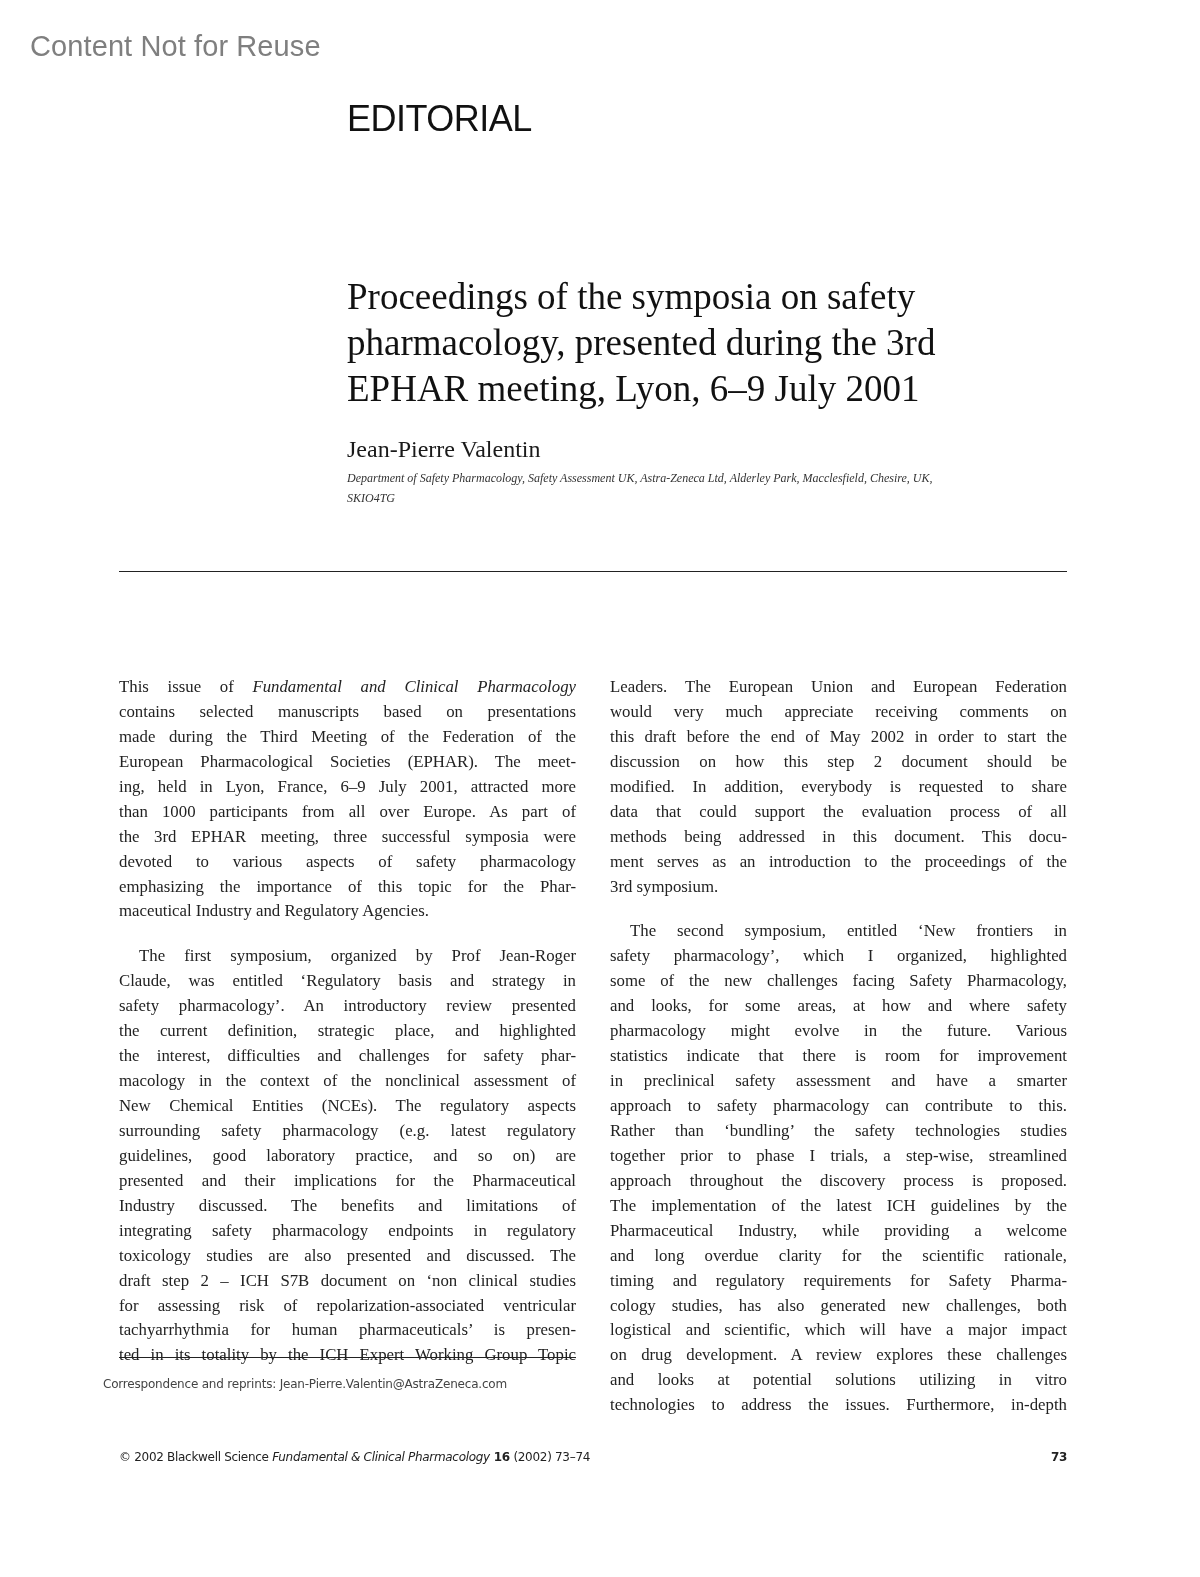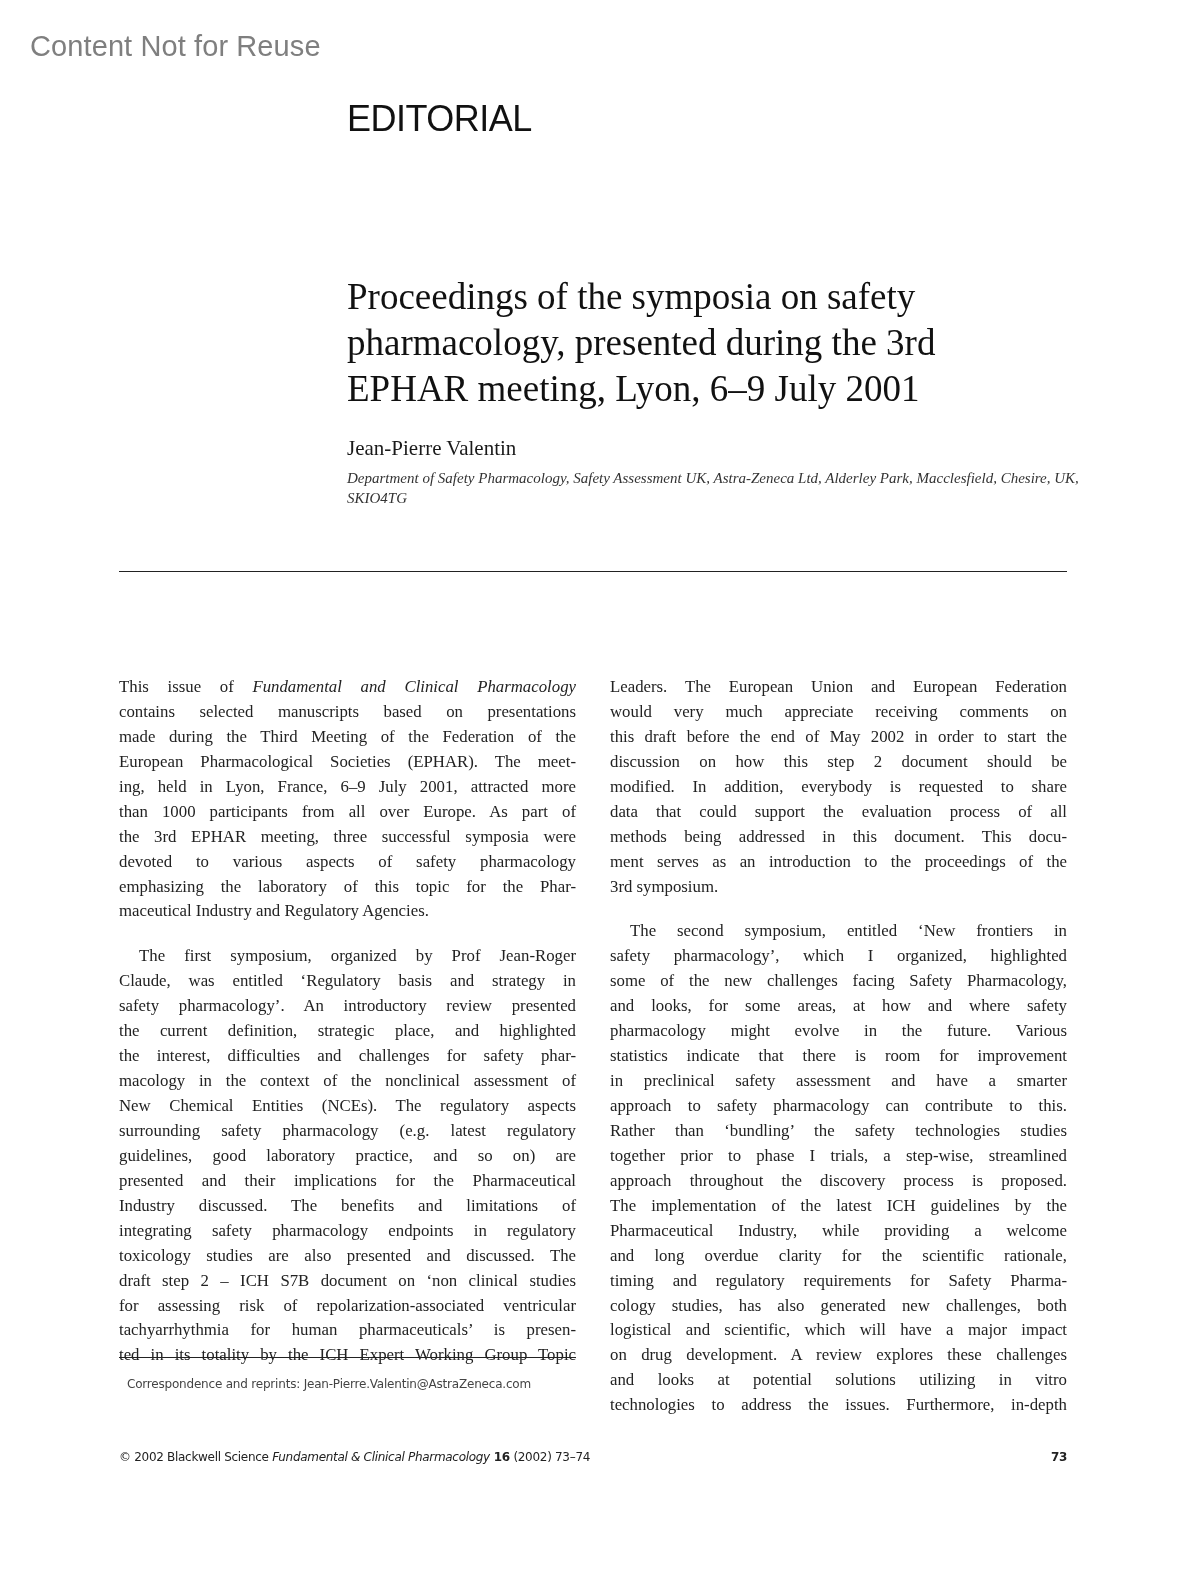--- a/index.html
+++ b/index.html
@@ -14,41 +14,41 @@
     font-family: Liberation Sans, sans-serif; font-size: 36px; color: #111;
     letter-spacing: -0.5px;
   }
   .title {
     position: absolute; left: 347px; top: 274px; width: 720px;
     font-family: "Liberation Serif", serif; font-size: 37px; line-height: 46px; color: #111;
   }
   .title .tl { display: block; white-space: nowrap; }
   .author {
     position: absolute; left: 347px; top: 436px;
-    font-family: "Liberation Serif", serif; font-size: 21px; color: #1a1a1a;
+    font-family: "Liberation Serif", serif; font-size: 24px; color: #1a1a1a;
   }
   .affil {
     position: absolute; left: 347px; top: 468px; width: 720px;
-    font-family: "Liberation Serif", serif; font-style: italic; font-size: 15px; line-height: 20px; color: #333;
+    font-family: "Liberation Serif", serif; font-style: italic; font-size: 12px; line-height: 20px; color: #333;
   }
   .affil .al { display: block; white-space: nowrap; }
   .rule-top { position: absolute; left: 119px; top: 571px; width: 948px; height: 0; border-top: 1.5px solid #222; }
   .col {
     position: absolute; top: 675px; width: 457px;
     font-family: "Liberation Serif", serif; font-size: 16.8px; line-height: 24.95px; color: #222;
   }
   .col-left { left: 119px; }
   .col-right { left: 610px; }
   .ln { display: block; height: 24.95px; text-align: justify; text-align-last: justify; white-space: nowrap; overflow: visible; }
   .ln.last { text-align-last: left; }
   .ln.indent { text-indent: 20px; margin-top: 20px; }
   .ln i { font-style: italic; }
   .rule-foot { position: absolute; left: 119px; top: 1357px; width: 457px; border-top: 1.5px solid #222; }
   .corr {
-    position: absolute; left: 127px; top: 1377px;
+    position: absolute; left: 103px; top: 1377px;
     font-family: "DejaVu Sans", sans-serif; font-size: 12px; color: #444; letter-spacing: -0.2px;
   }
   .footer {
     position: absolute; left: 119px; top: 1450px; width: 948px;
     font-family: "DejaVu Sans", sans-serif; font-size: 12px; color: #222; letter-spacing: -0.3px;
   }
   .footer .fi { font-style: italic; }
   .footer .fb { font-weight: bold; }
   .page-num { position: absolute; right: 0; top: 0; font-weight: bold; }
 </style>
@@ -76,21 +76,21 @@
 
 <div class="col col-left" id="col-left">
   <span class="ln"><span>This issue of </span><i>Fundamental and Clinical Pharmacology</i></span>
 <span class="ln">contains selected manuscripts based on presentations</span>
     <span class="ln">made during the Third Meeting of the Federation of the</span>
     <span class="ln">European Pharmacological Societies (EPHAR). The meet-</span>
     <span class="ln">ing, held in Lyon, France, 6–9 July 2001, attracted more</span>
     <span class="ln">than 1000 participants from all over Europe. As part of</span>
     <span class="ln">the 3rd EPHAR meeting, three successful symposia were</span>
     <span class="ln">devoted to various aspects of safety pharmacology</span>
-    <span class="ln">emphasizing the laboratory of this topic for the Phar-</span>
+    <span class="ln">emphasizing the importance of this topic for the Phar-</span>
     <span class="ln last">maceutical Industry and Regulatory Agencies.</span>
     <span class="ln indent">The first symposium, organized by Prof Jean-Roger</span>
     <span class="ln">Claude, was entitled ‘Regulatory basis and strategy in</span>
     <span class="ln">safety pharmacology’. An introductory review presented</span>
     <span class="ln">the current definition, strategic place, and highlighted</span>
     <span class="ln">the interest, difficulties and challenges for safety phar-</span>
     <span class="ln">macology in the context of the nonclinical assessment of</span>
     <span class="ln">New Chemical Entities (NCEs). The regulatory aspects</span>
     <span class="ln">surrounding safety pharmacology (e.g. latest regulatory</span>
     <span class="ln">guidelines, good laboratory practice, and so on) are</span>

